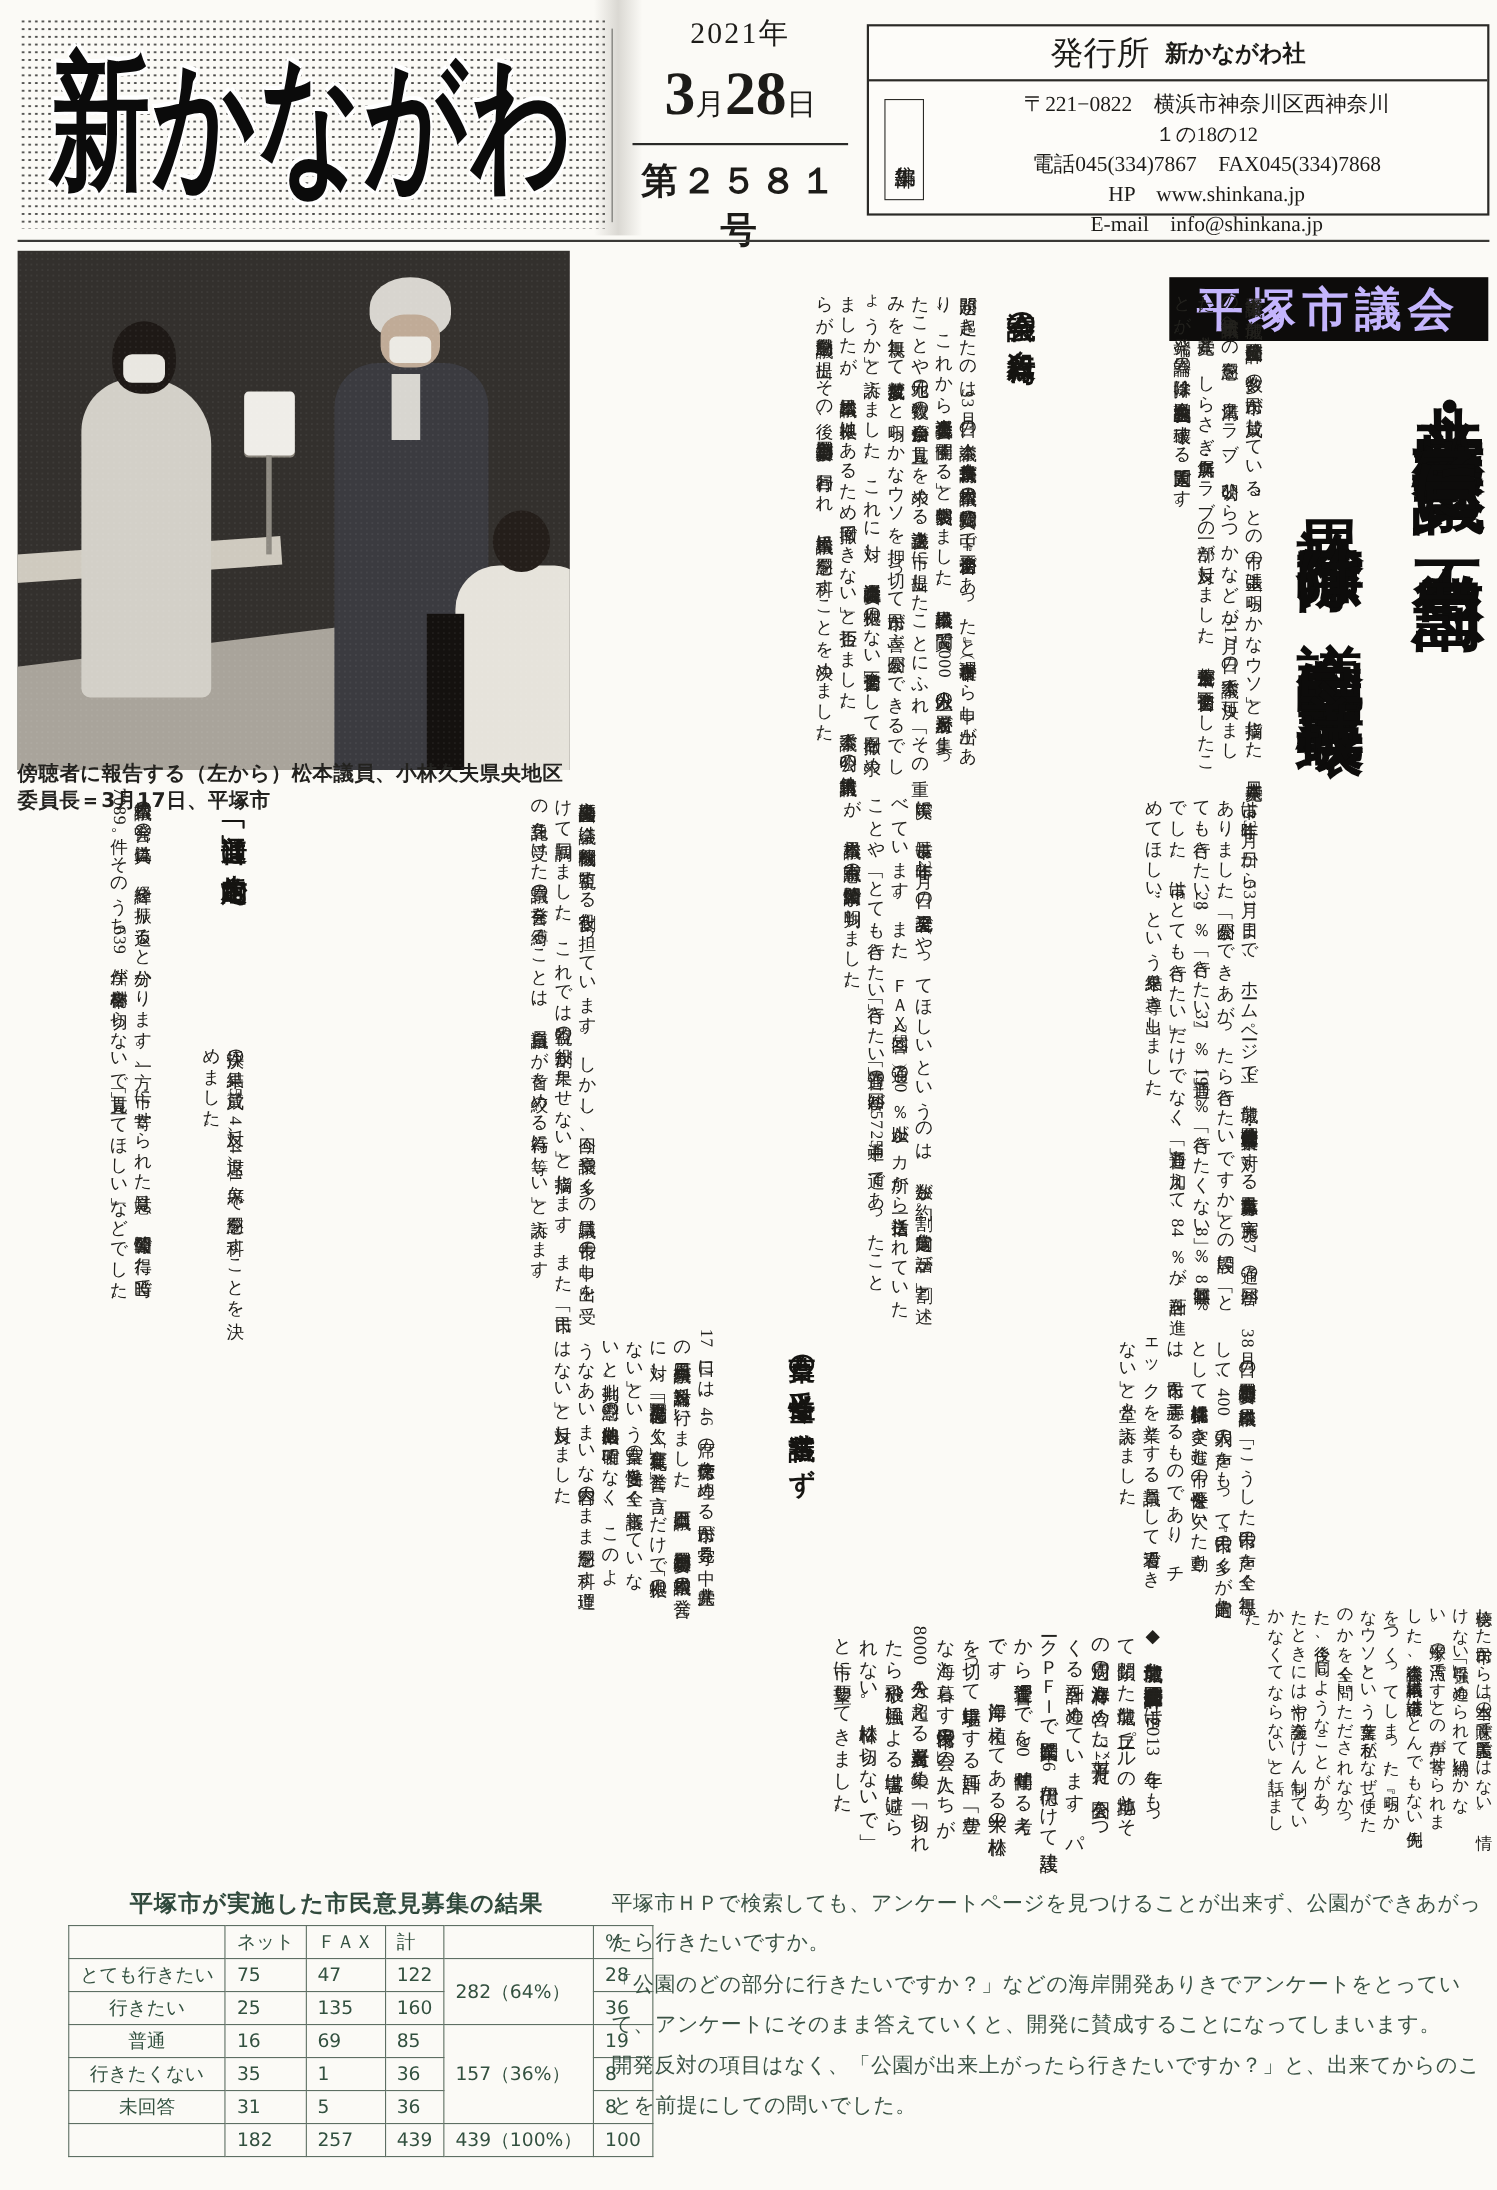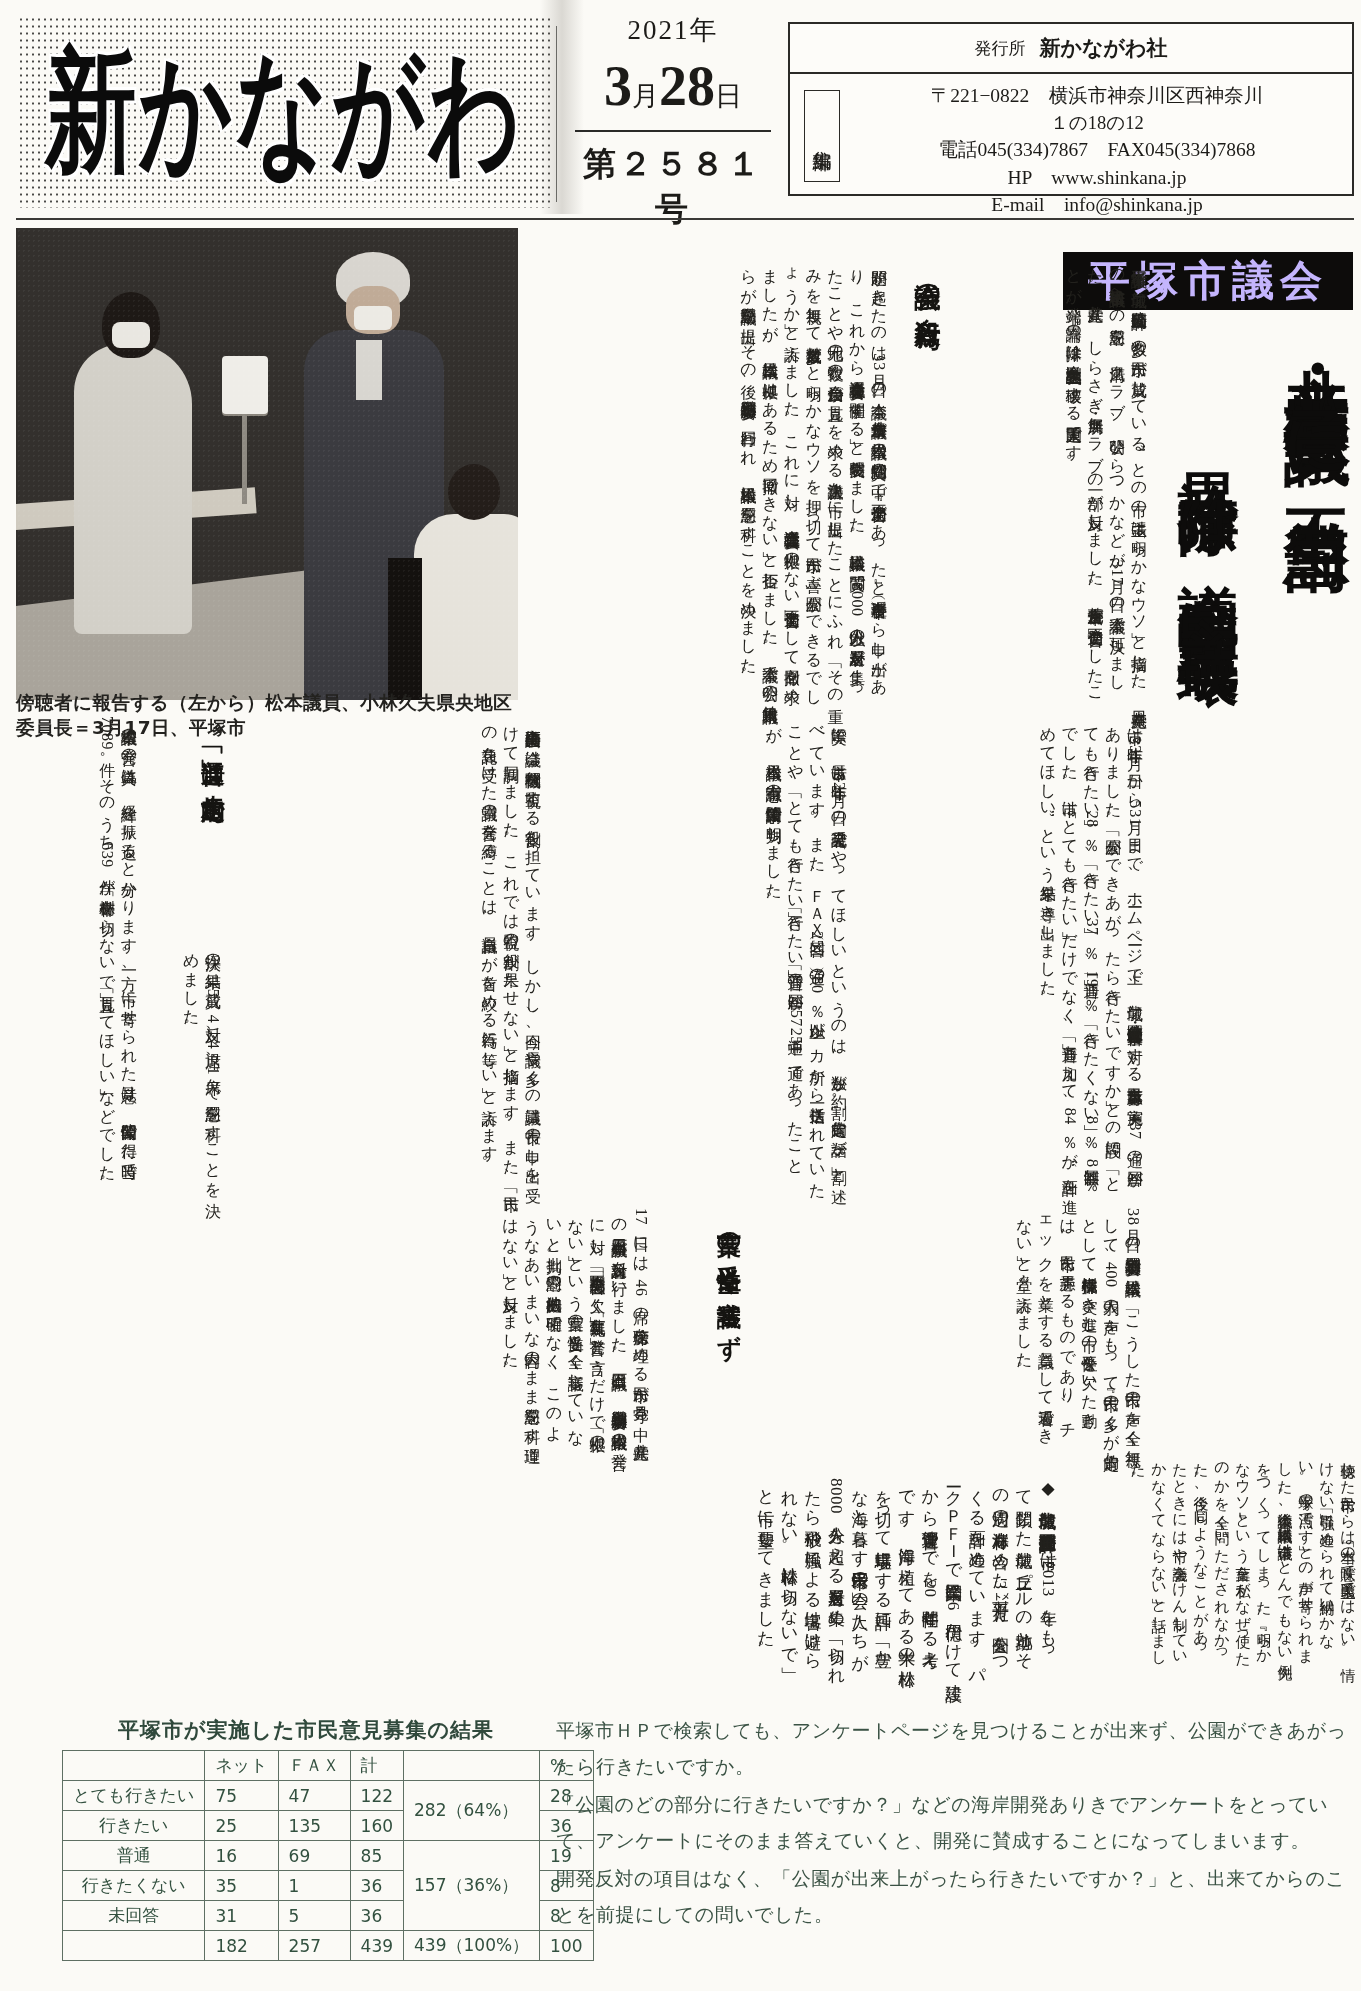--- a/index.html
+++ b/index.html
@@ -18,21 +18,21 @@
     text-shadow:0 0 2px #fff,2px 2px 0 #fff,-2px -2px 0 #fff,2px -2px 0 #fff,-2px 2px 0 #fff;}
   .hdr-divider{left:556px;top:26px;width:1px;height:176px;background:#6a6a66;}
   .datecol{left:566px;top:8px;width:214px;height:176px;text-align:center;}
   .date-year{font-size:27px;letter-spacing:2px;margin-top:4px;}
   .date-md{font-size:27px;margin-top:6px;white-space:nowrap;}
   .date-md b{font-size:56px;font-weight:700;}
   .date-rule{width:196px;height:2px;background:#2a2a28;margin:12px auto 10px;}
   .issue-no{font-size:33px;font-weight:700;letter-spacing:3px;}
   .pubbox{left:788px;top:22px;width:566px;height:174px;border:2.5px solid #2b2a27;background:#fdfcf9;}
   .pub-title{height:50px;border-bottom:2px solid #2b2a27;display:flex;align-items:center;justify-content:center;gap:14px;}
-  .pub-title .lbl{font-size:17px;}
+  .pub-title .lbl{font-size:30px;}
   .pub-title .name{font-size:21px;font-weight:700;font-family:"DejaVu Sans","Liberation Sans",sans-serif;}
   .dept{position:absolute;left:14px;top:66px;width:36px;height:92px;border:1.5px solid #2b2a27;
     display:flex;align-items:center;justify-content:center;font-size:19px;}
   .pub-lines{position:absolute;left:58px;top:58px;width:498px;text-align:center;font-size:19.5px;line-height:1.42;}
   .pub-lines .l2{font-size:18.5px;}
   .hdr-rule{left:16px;top:218px;width:1338px;height:2px;background:#3a3936;}
   .crease{left:540px;top:0;width:44px;height:214px;
     background:linear-gradient(90deg,transparent,rgba(120,115,105,.25),transparent);}
 
   

